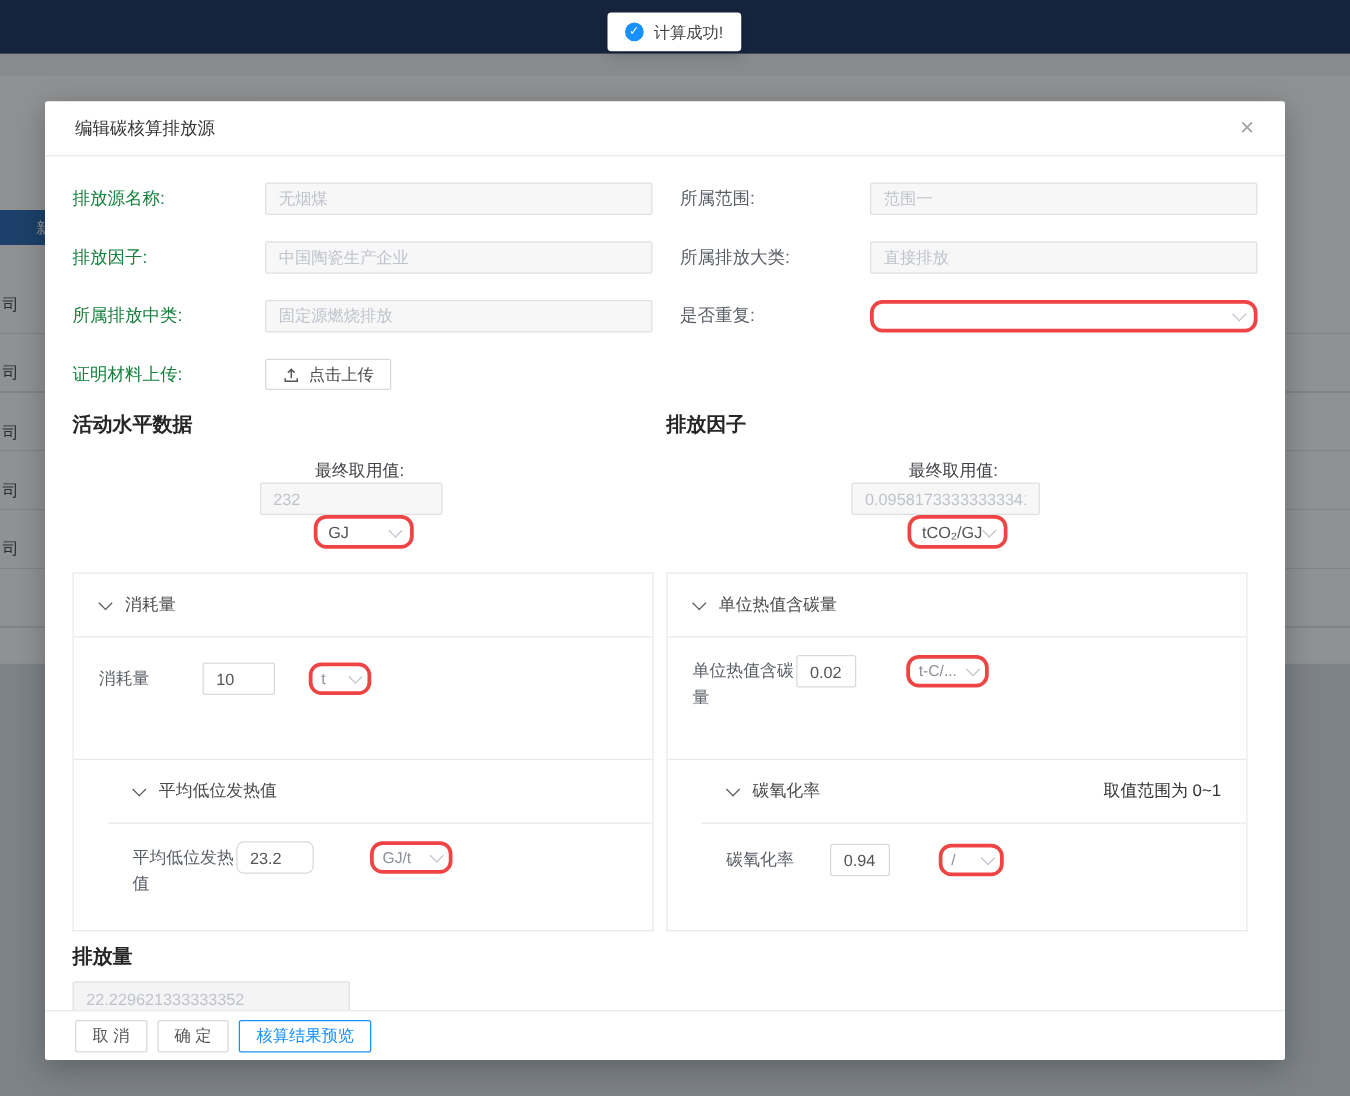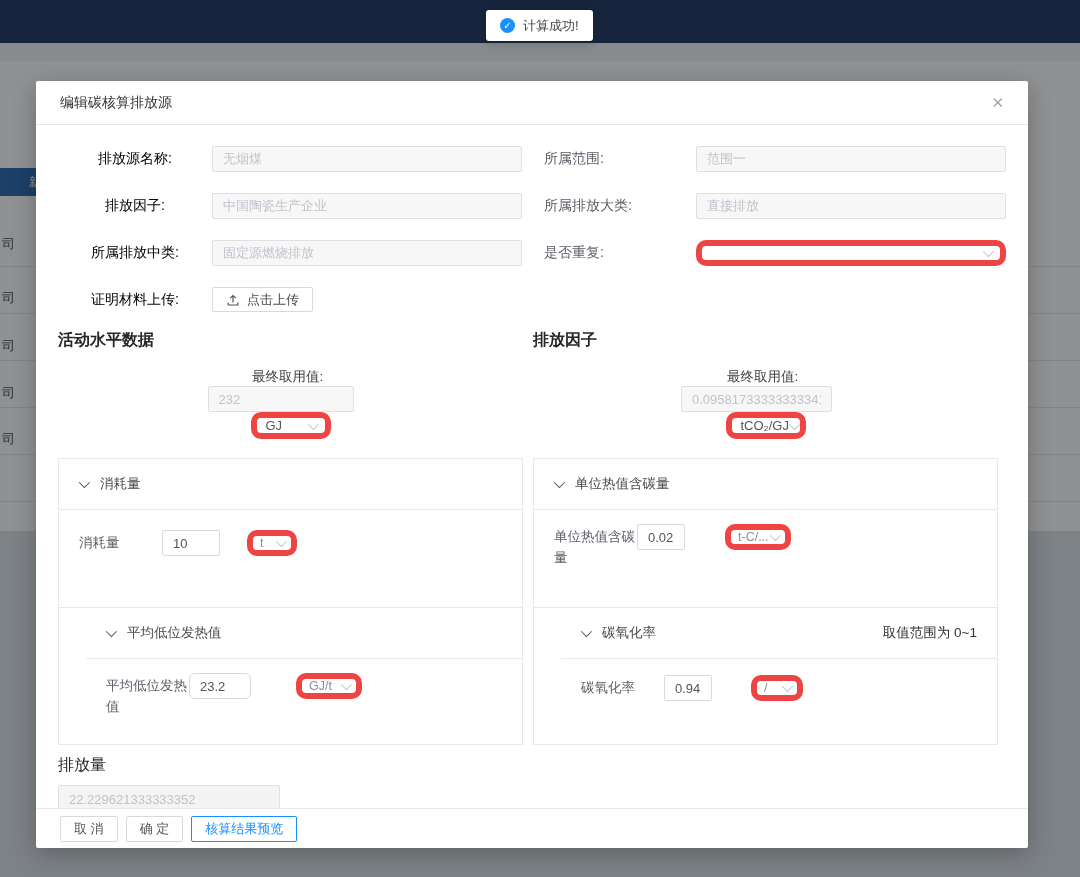--- a/index.html
+++ b/index.html
@@ -47,30 +47,30 @@
   }
   .modal-header {
     height:44px; flex:0 0 auto; border-bottom:1px solid #e8e8e8;
     display:flex; align-items:center; padding:0 24px;
   }
   .modal-title { font-size:14px; color:#333; }
   .modal-close { margin-left:auto; color:#a6a6a6; font-size:15px; cursor:pointer; line-height:1; }
   .modal-body { flex:1 1 auto; padding:21px 22px 0 22px; overflow:hidden; }
   
   .form-row { display:flex; align-items:center; margin-bottom:21px; }
-  .f-label { width:154px; flex:0 0 auto; color:#000000;text-align:center; }
+  .f-label { width:154px; flex:0 0 auto; color:#15803d; }
   .f-label-r { width:152px; flex:0 0 auto; color:#5a5e66; margin-left:22px; }
   .txt {
     height:26px; border:1px solid #e0e0e0; border-radius:2px; background:#f7f7f7;
     color:#bfc3cc; padding:0 10px; font-size:13px; width:311px;
     font-family:"Liberation Sans","DejaVu Sans",sans-serif; outline:none;
   }
   .txt.enabled { background:#fff; border-color:#d9d9d9; color:#555; }
   .selectbox {
-    height:26px; width:311px; border:6px solid #ef4444; border-radius:10px; background:#fff;
+    height:26px; width:311px; border:3px solid #ef4444; border-radius:10px; background:#fff;
     display:flex; align-items:center; justify-content:space-between; padding:0 9px; color:#555; font-size:13px;
   }
   .chev {
     width:8px; height:8px; border-right:1.4px solid #c0c4cc; border-bottom:1.4px solid #c0c4cc;
     transform:rotate(45deg) translateY(-2px); flex:0 0 auto;
   }
   .upload-btn {
     height:25px; border:1px solid #d9d9d9; border-radius:2px; background:#fff;
     display:inline-flex; align-items:center; gap:7px; padding:0 13px; font-size:13px; color:#4a4a4a; cursor:pointer;
   }
@@ -93,21 +93,21 @@
   }
   .panel-title { font-size:13.5px; color:#4a4a4a; }
   .panel-note { margin-left:auto; color:#333; font-size:13.5px; }
   .panel-body { padding:20px 20px 0 20px; display:flex; align-items:flex-start; gap:0; }
   .pb-label { width:83px; flex:0 0 auto; color:#5a5e66; font-size:13.5px; line-height:1.55; padding-top:3px; }
   .p1 { height:150px; }
   .p2 { height:137px;padding-left:27px; }
   .panel-body .txt { width:auto; }
   .mini-select { height:26px; font-size:12.5px; color:#8a8f99; padding:0 7px; }
   
-  .emission-title { font-size:16px; font-weight:normal; color:#262626; margin-top:10px; }
+  .emission-title { font-size:16px; font-weight:bold; color:#262626; margin-top:10px; }
   .emission-input { width:222px; height:28px; margin-top:9px; background:#f4f4f4; }
   
   .modal-footer {
     flex:0 0 auto; height:40px; border-top:1px solid #e8e8e8;
     display:flex; align-items:center; gap:8px; padding:0 24px;
   }
   .btn {
     height:26px; padding:0 13px; background:#fff; border:1px solid #d9d9d9; border-radius:2px;
     font-size:13px; color:#555; cursor:pointer; font-family:"Liberation Sans","DejaVu Sans",sans-serif;
   }

